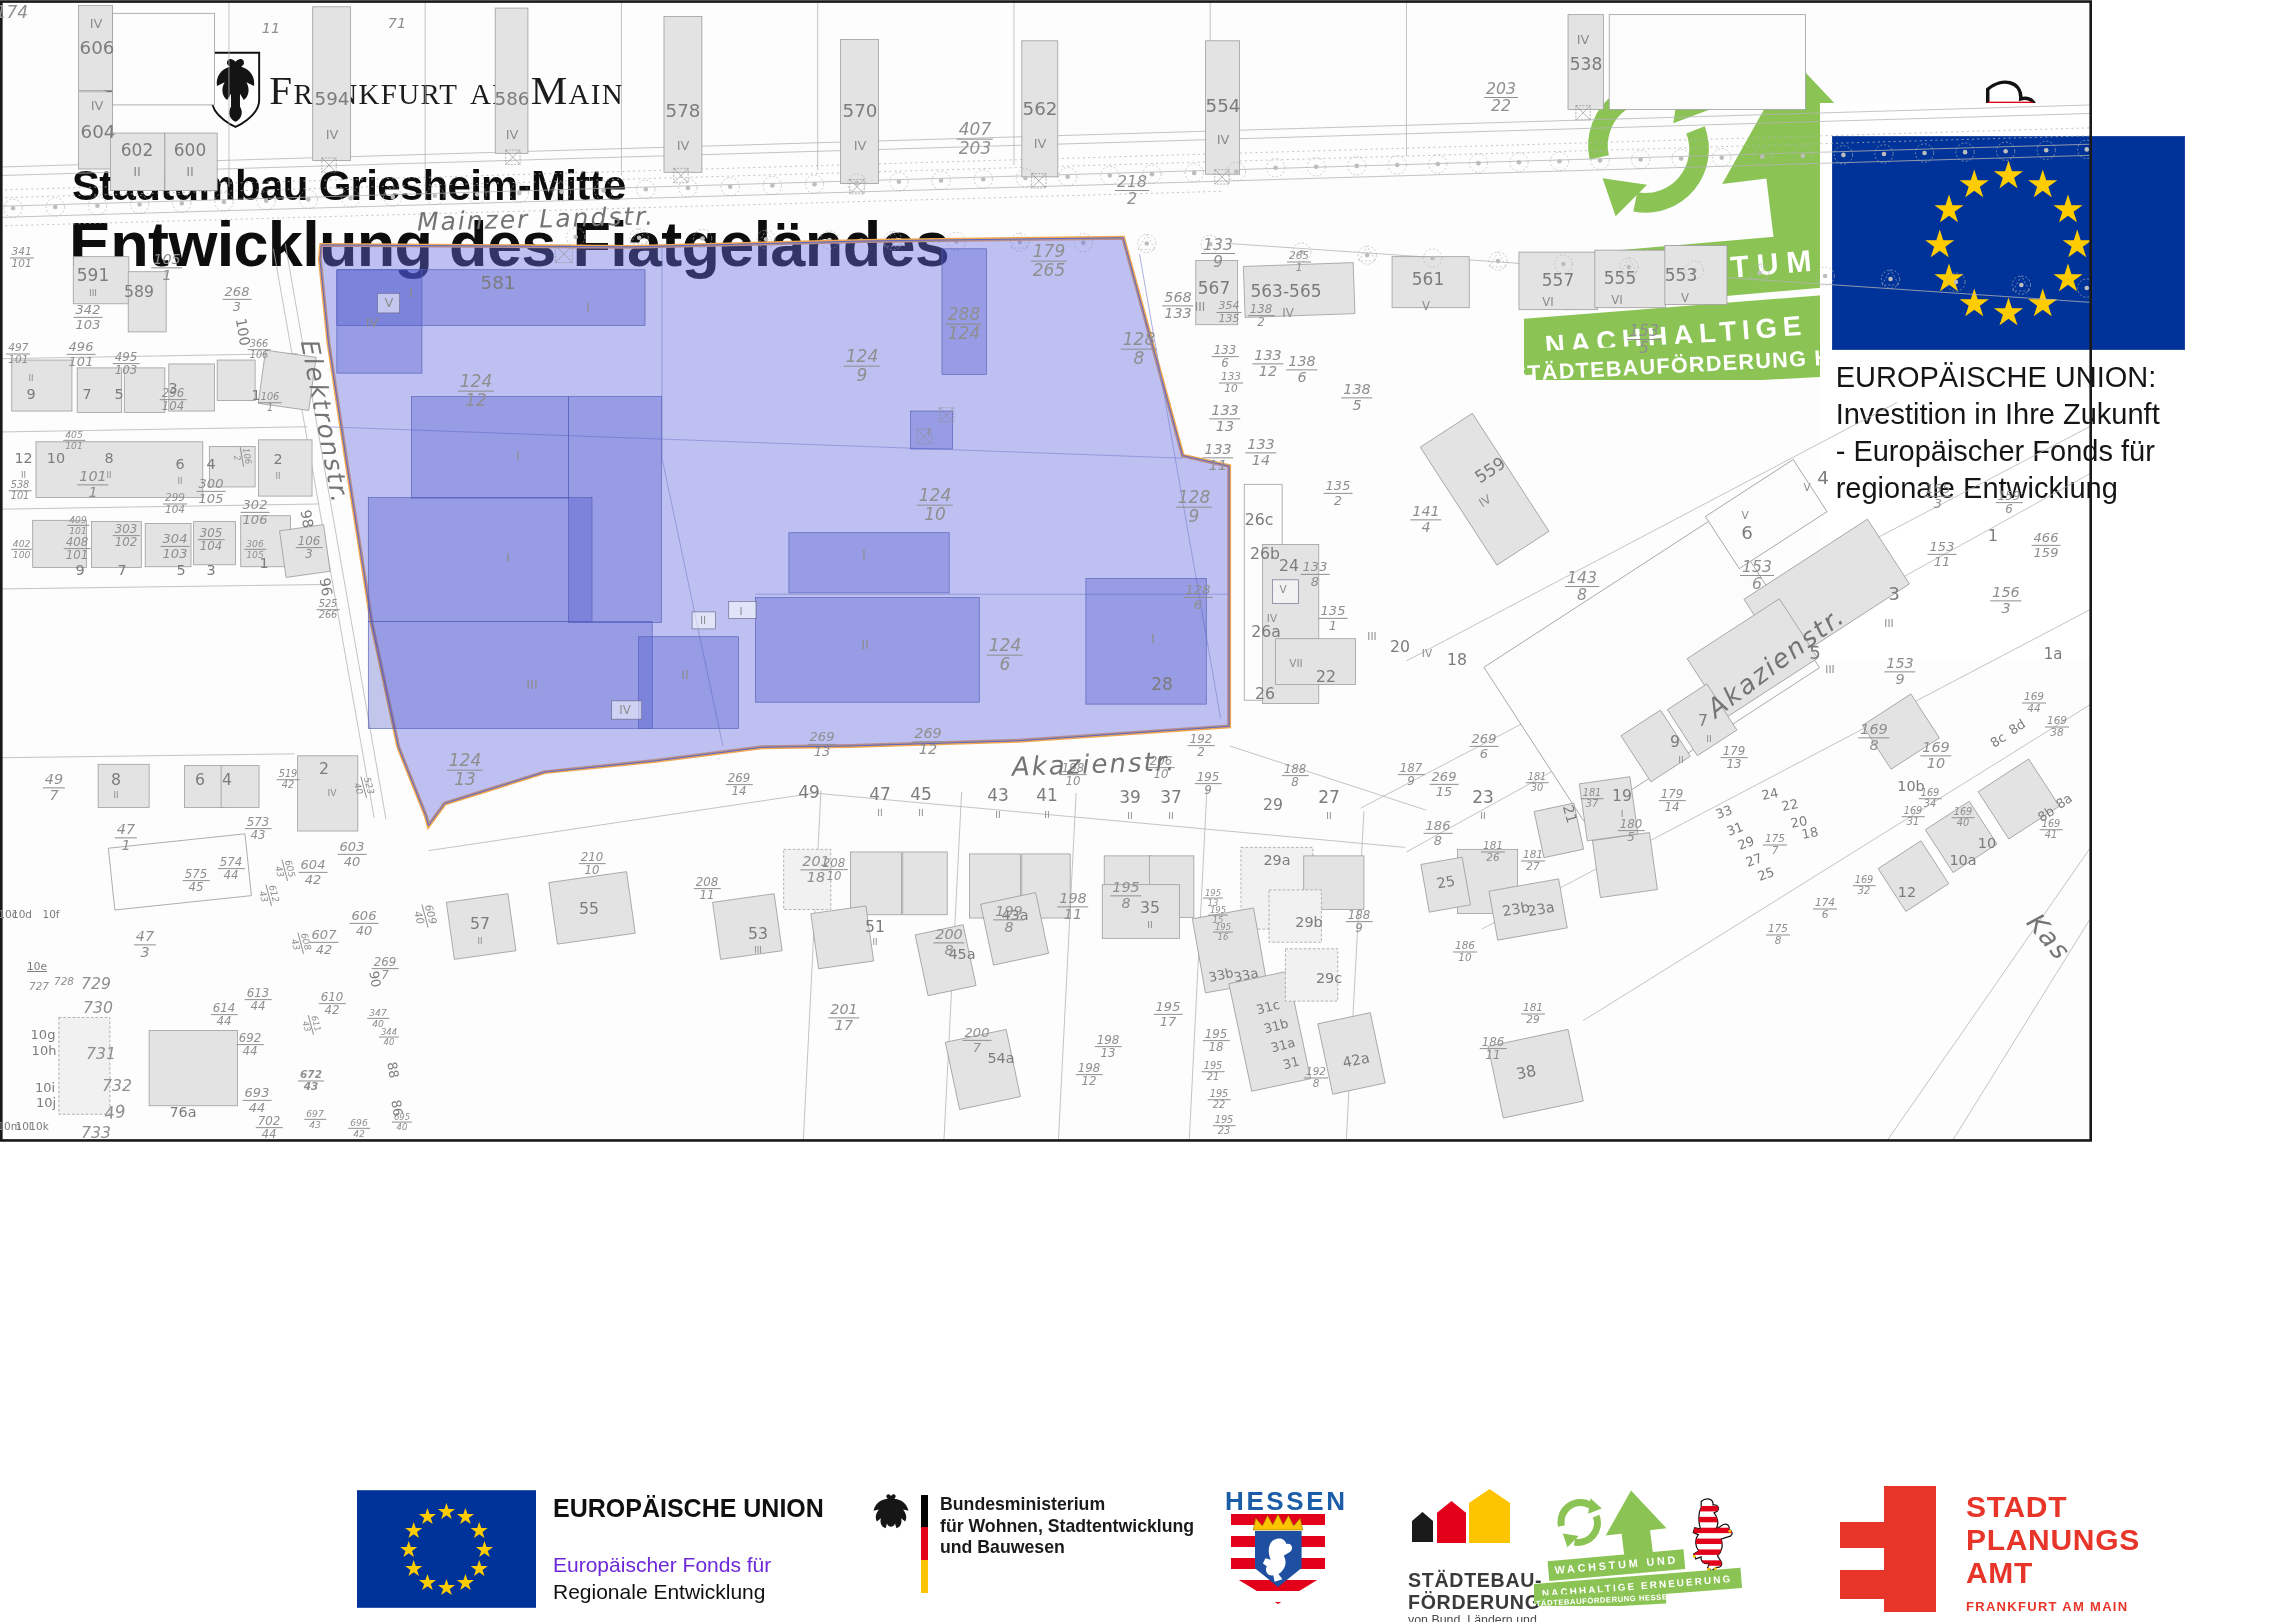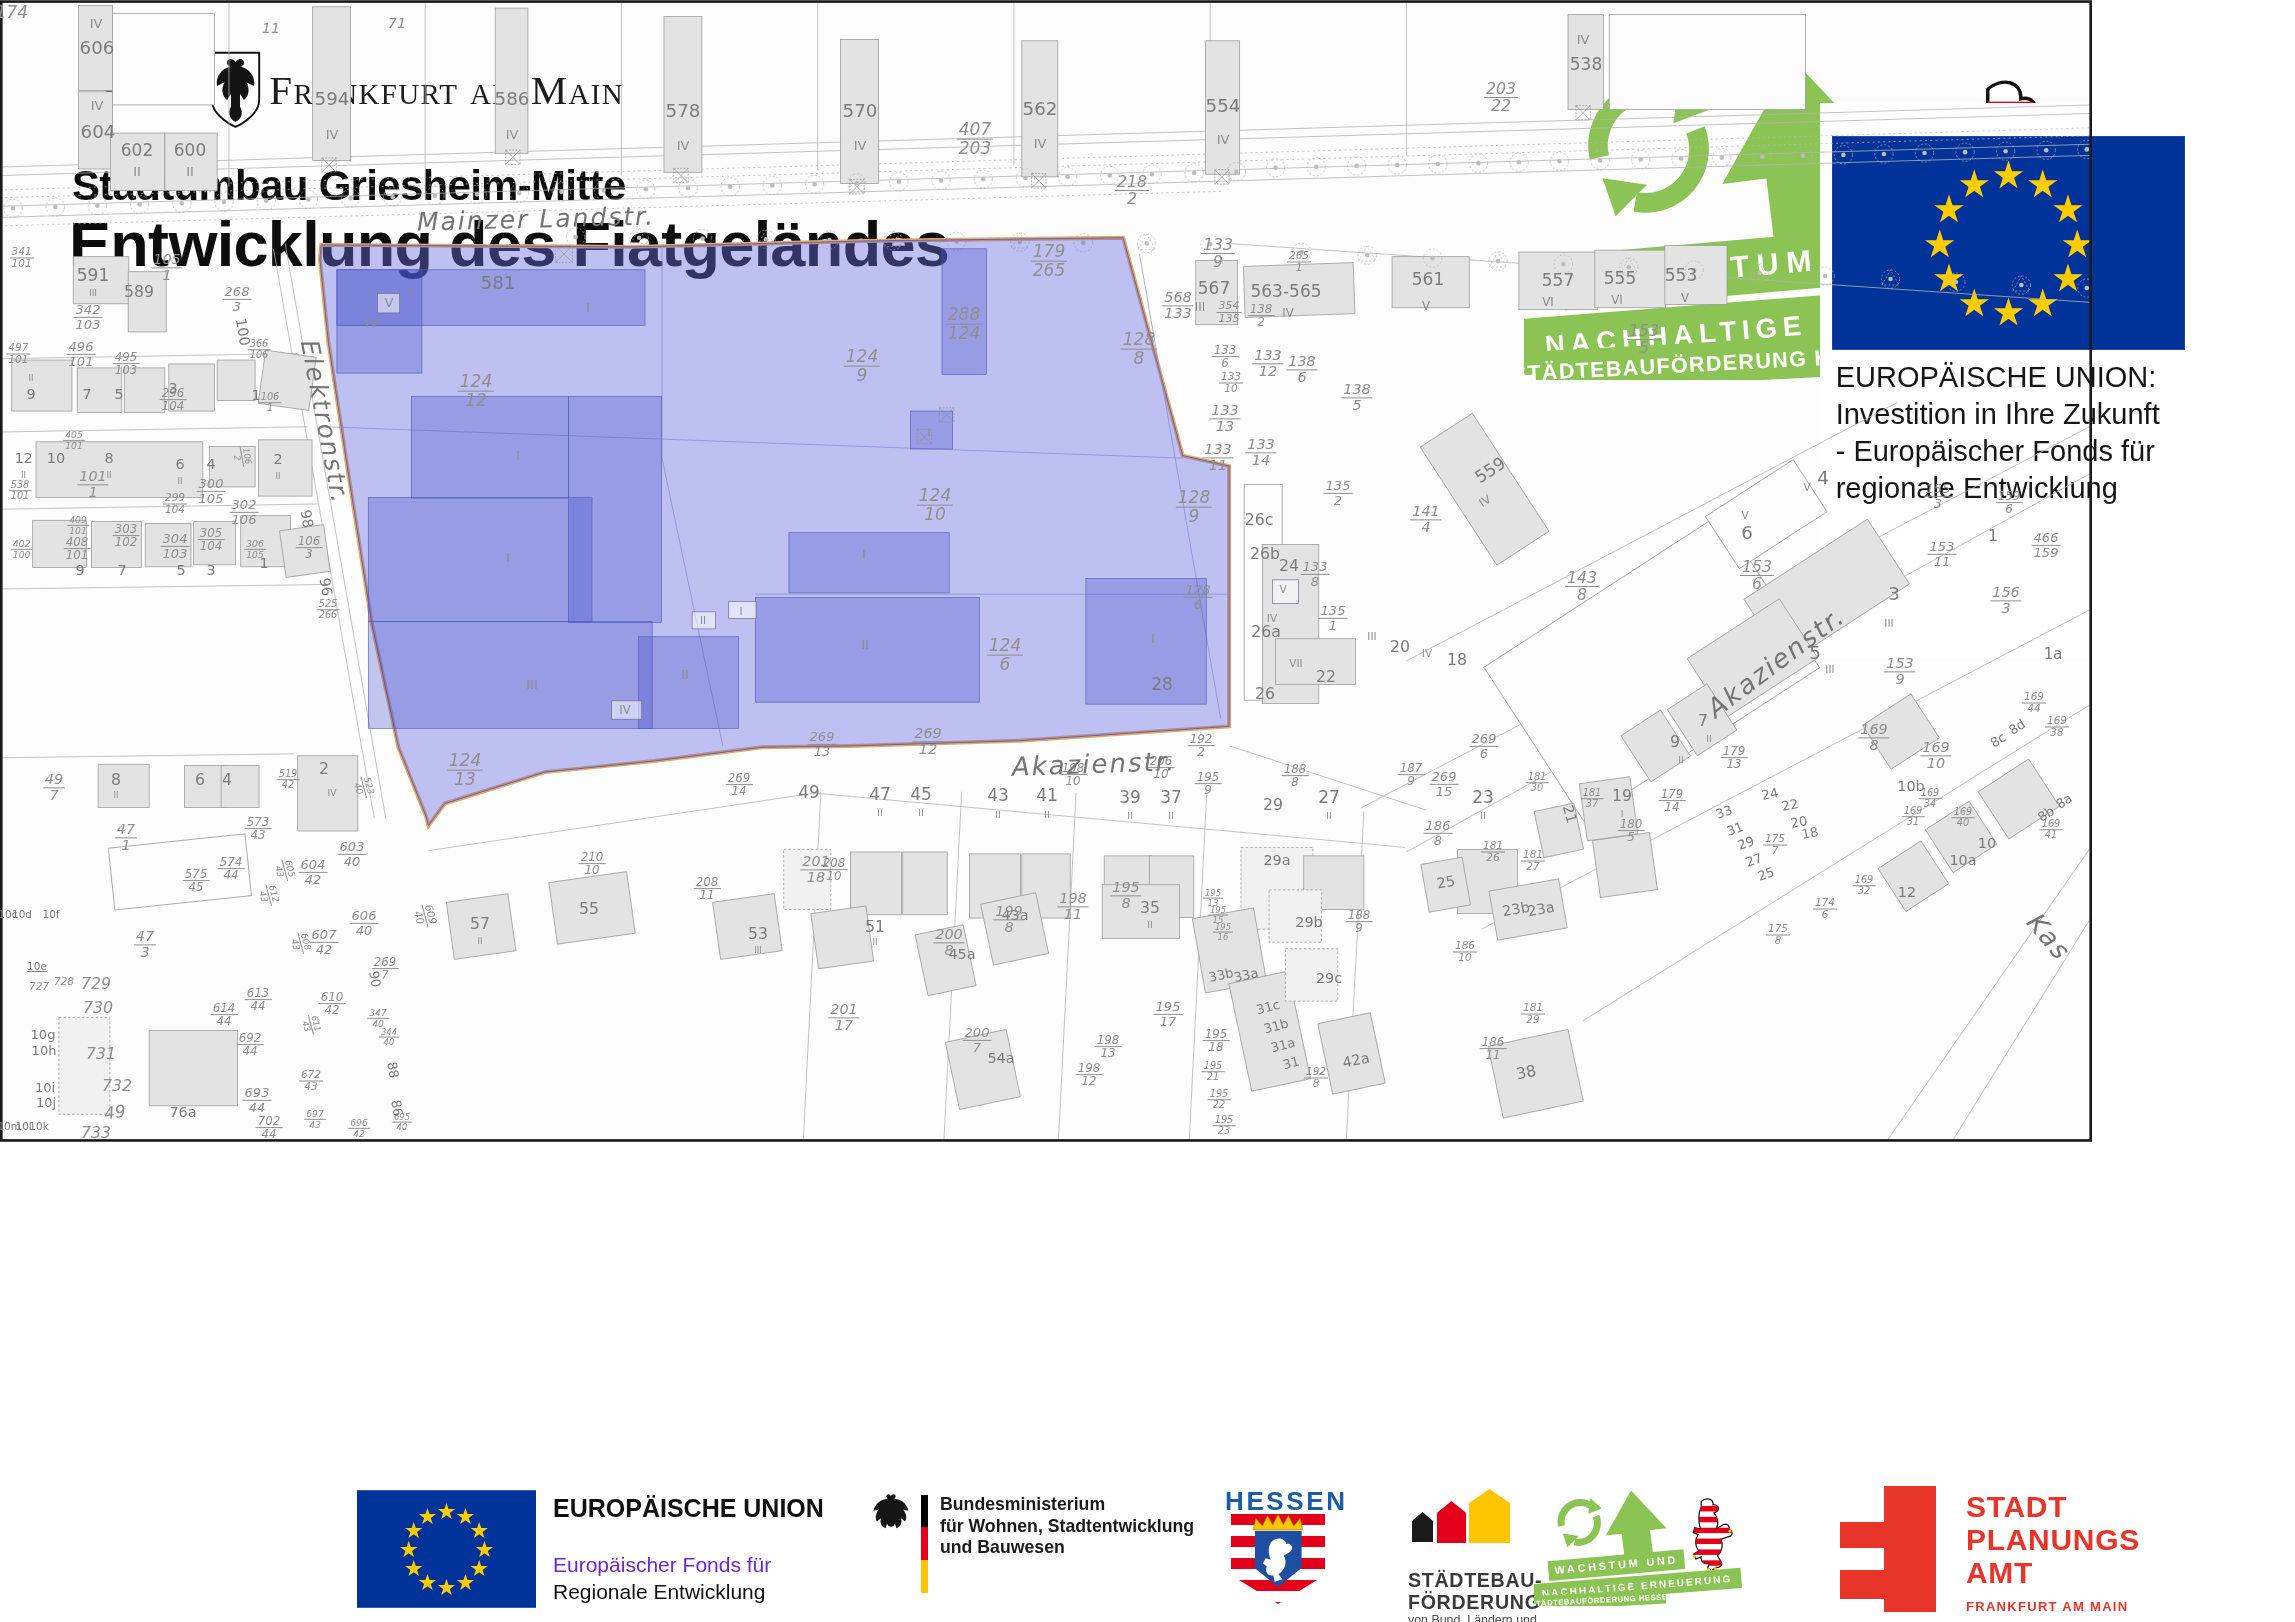--- a/index.html
+++ b/index.html
@@ -1090,21 +1090,21 @@
           <span class="de">101</span>
         </div>
         <div class="lbl f" style="left: 211px; top: 491px; font-size: 13px; transform: translate(-50%, -50%) rotate(0deg);">
           <span class="nu">300</span>
           <span class="de">105</span>
         </div>
         <div class="lbl f" style="left: 175px; top: 504px; font-size: 10.5px; transform: translate(-50%, -50%) rotate(0deg);">
           <span class="nu">299</span>
           <span class="de">104</span>
         </div>
-        <div class="lbl f" style="left: 244px; top: 512px; font-size: 13px; transform: translate(-50%, -50%) rotate(0deg);">
+        <div class="lbl f" style="left: 255px; top: 512px; font-size: 13px; transform: translate(-50%, -50%) rotate(0deg);">
           <span class="nu">302</span>
           <span class="de">106</span>
         </div>
         <div class="lbl f" style="left: 126px; top: 536px; font-size: 11.8px; transform: translate(-50%, -50%) rotate(0deg);">
           <span class="nu">303</span>
           <span class="de">102</span>
         </div>
         <div class="lbl f" style="left: 175px; top: 546px; font-size: 13px; transform: translate(-50%, -50%) rotate(0deg);">
           <span class="nu">304</span>
           <span class="de">103</span>
@@ -1231,21 +1231,21 @@
           <span class="de">44</span>
         </div>
         <div class="lbl f" style="left: 250px; top: 1045px; font-size: 11.8px; transform: translate(-50%, -50%) rotate(0deg);">
           <span class="nu">692</span>
           <span class="de">44</span>
         </div>
         <div class="lbl f" style="left: 257px; top: 1100px; font-size: 13px; transform: translate(-50%, -50%) rotate(0deg);">
           <span class="nu">693</span>
           <span class="de">44</span>
         </div>
-        <div class="lbl f" style="left: 311px; top: 1081px; font-size: 10.5px; transform: translate(-50%, -50%) rotate(0deg);">
+        <div class="lbl f" style="left: 311px; top: 1081px; font-size: 10.5px; transform: translate(-50%, -50%) rotate(0deg); font-weight: bold;">
           <span class="nu">672</span>
           <span class="de">43</span>
         </div>
         <div class="lbl f" style="left: 315px; top: 1119px; font-size: 9.2px; transform: translate(-50%, -50%) rotate(0deg);">
           <span class="nu">697</span>
           <span class="de">43</span>
         </div>
         <div class="lbl f" style="left: 359px; top: 1128px; font-size: 9.2px; transform: translate(-50%, -50%) rotate(0deg);">
           <span class="nu">696</span>
           <span class="de">42</span>

